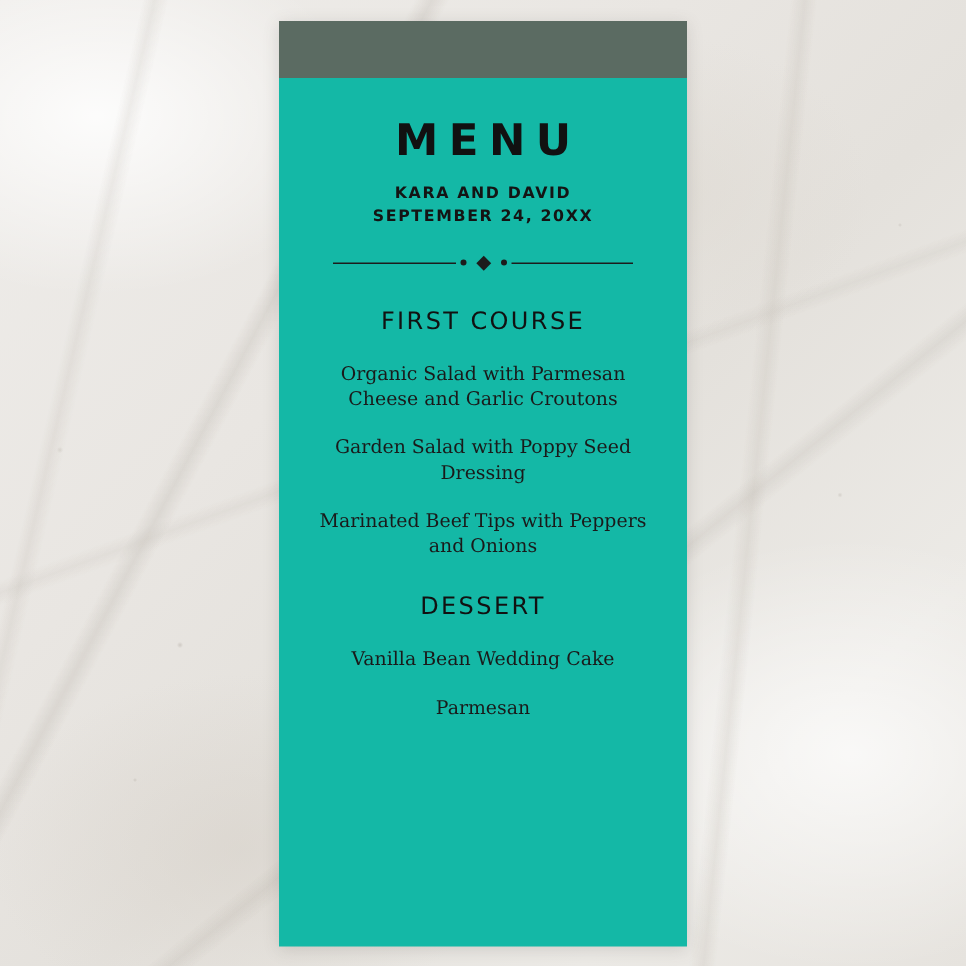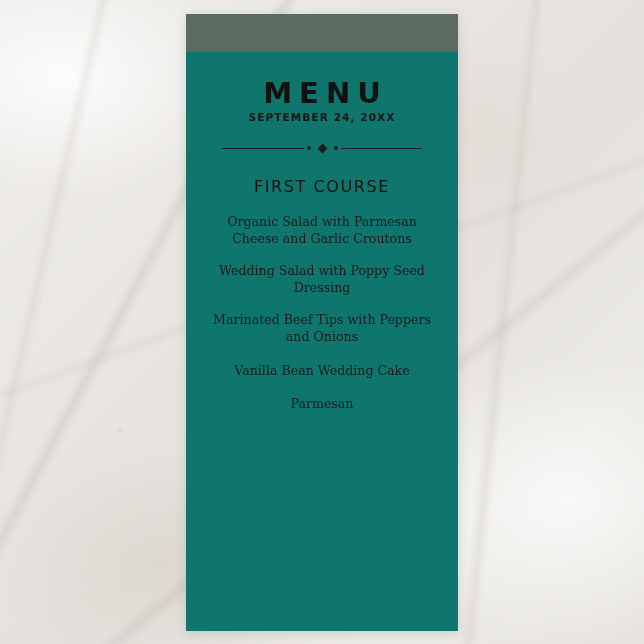--- a/index.html
+++ b/index.html
@@ -49,21 +49,21 @@
       radial-gradient(circle 2px at 600px 150px, rgba(160,152,142,0.25), rgba(0,0,0,0) 70%),
       radial-gradient(circle 3px at 40px 300px, rgba(160,152,142,0.22), rgba(0,0,0,0) 70%);
   }
 
   #card {
     position: absolute;
     left: 186px;
     top: 14px;
     width: 272px;
     height: 617px;
-    background: #0f766e;
+    background: #14b8a6;
     box-shadow: 0 2px 10px rgba(90,85,80,0.18);
     overflow: hidden;
   }
 
   #card-top-band {
     height: 38px;
     background: #5b6b62;
   }
 
   .card-body {
@@ -145,33 +145,35 @@
 <div id="bg"></div>
 
 <div id="card">
 
   <div id="card-top-band"></div>
 
   <div class="card-body">
 
     <div class="menu-title">MENU</div>
 
+    <div class="couple-names">KARA AND DAVID</div>
     <div class="event-date">SEPTEMBER 24, 20XX</div>
 
     <div class="divider">
       <span class="line"></span>
       <span class="dot"></span>
       <span class="diamond"></span>
       <span class="dot"></span>
       <span class="line"></span>
     </div>
 
     <div class="course-heading">FIRST COURSE</div>
     <div class="dish first">Organic Salad with Parmesan Cheese and Garlic Croutons</div>
-    <div class="dish">Wedding Salad with Poppy Seed Dressing</div>
+    <div class="dish">Garden Salad with Poppy Seed Dressing</div>
 
     <div class="dish">Marinated Beef Tips with Peppers and Onions</div>
 
+    <div class="course-heading">DESSERT</div>
     <div class="dish first">Vanilla Bean Wedding Cake</div>
     <div class="dish">Parmesan</div>
 
   </div>
 </div>
 
 </body></html>

